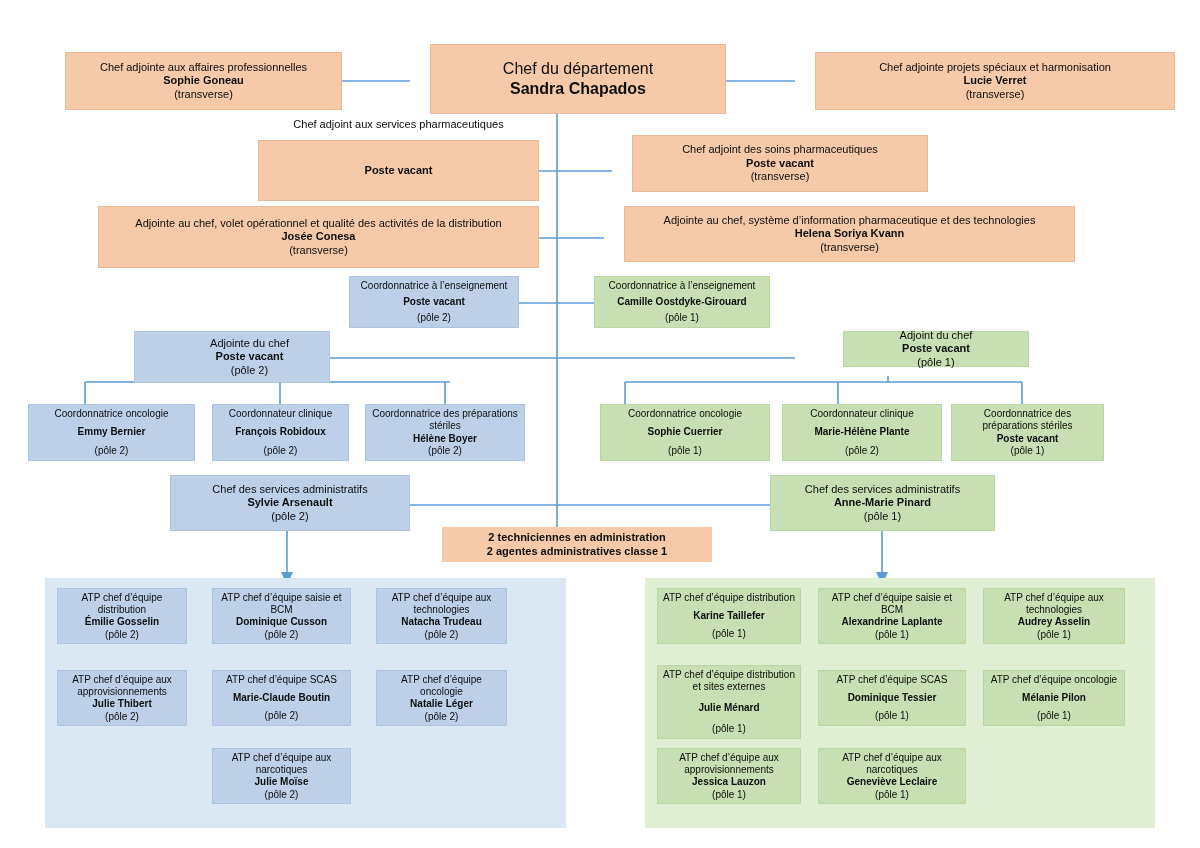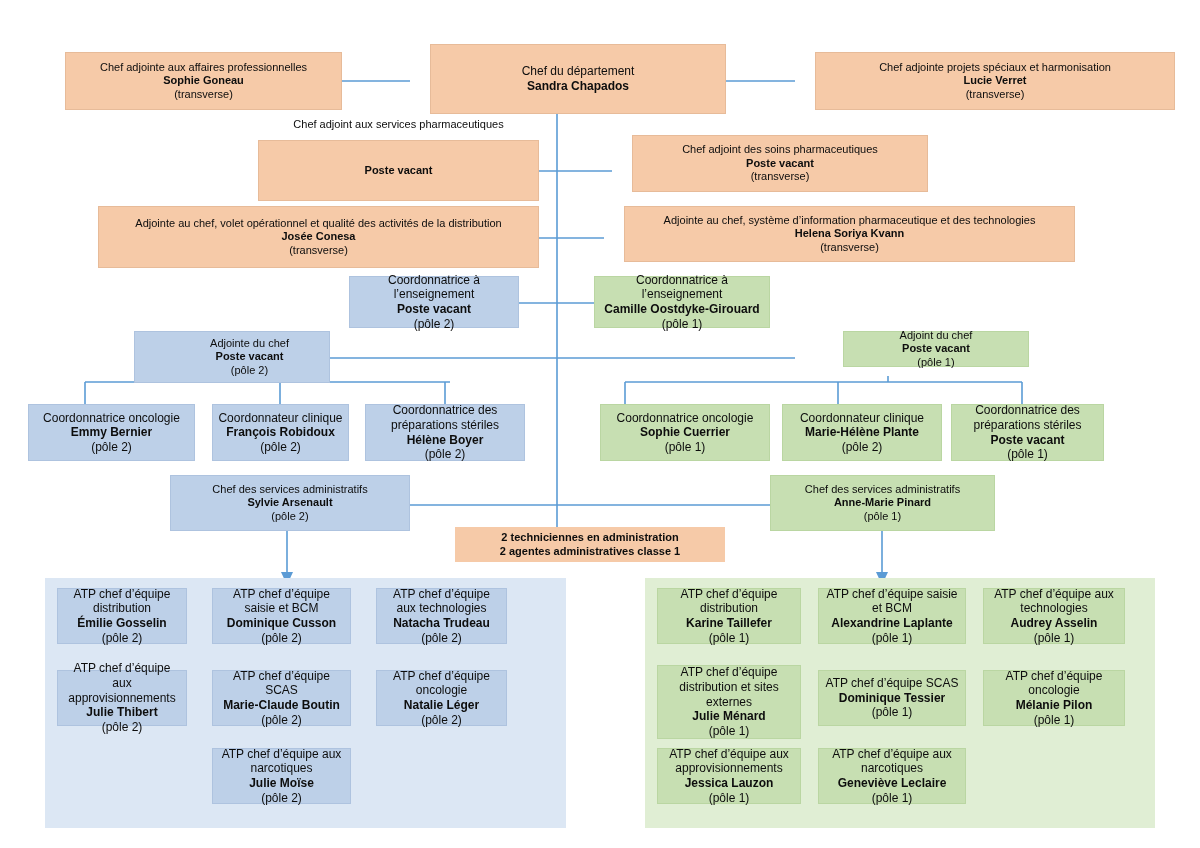--- a/index.html
+++ b/index.html
@@ -26,28 +26,28 @@
     justify-content:center;
     text-align:center;
     line-height:1.22;
     padding:3px 5px;
     z-index:3;
   }
   .box .t{display:block;}
   .box .n{display:block;font-weight:bold;}
   .box .p{display:block;}
   .orange{background:#f6caa8;border:1px solid #e7bb99;margin-left:20px;}
-  .orange-plain{background:#f6caa8;border:none;margin-left:13px;}
+  .orange-plain{background:#f6caa8;border:none;}
   .blue{background:#bdd0e8;border:1px solid #aec3df;}
   .green{background:#c7dfb2;border:1px solid #bad6a2;}
   .panel-blue{position:absolute;background:#dce7f4;z-index:1;}
   .panel-green{position:absolute;background:#e0eed4;z-index:1;}
-  .fs10{font-size:12px;}
+  .fs10{font-size:10px;justify-content:space-between;}
   .fs11{font-size:11px;}
-  .fs12{font-size:12px;}
+  .fs12{font-size:16px;}
 </style>
 </head>
 <body>
 
 <div id="chart">
 
   <svg class="lines" viewBox="0 0 1200 848" width="1200" height="848">
     <g stroke="#5b9bd5" stroke-width="1.6" fill="none">
 
       <line x1="321" y1="81" x2="410" y2="81"></line>

